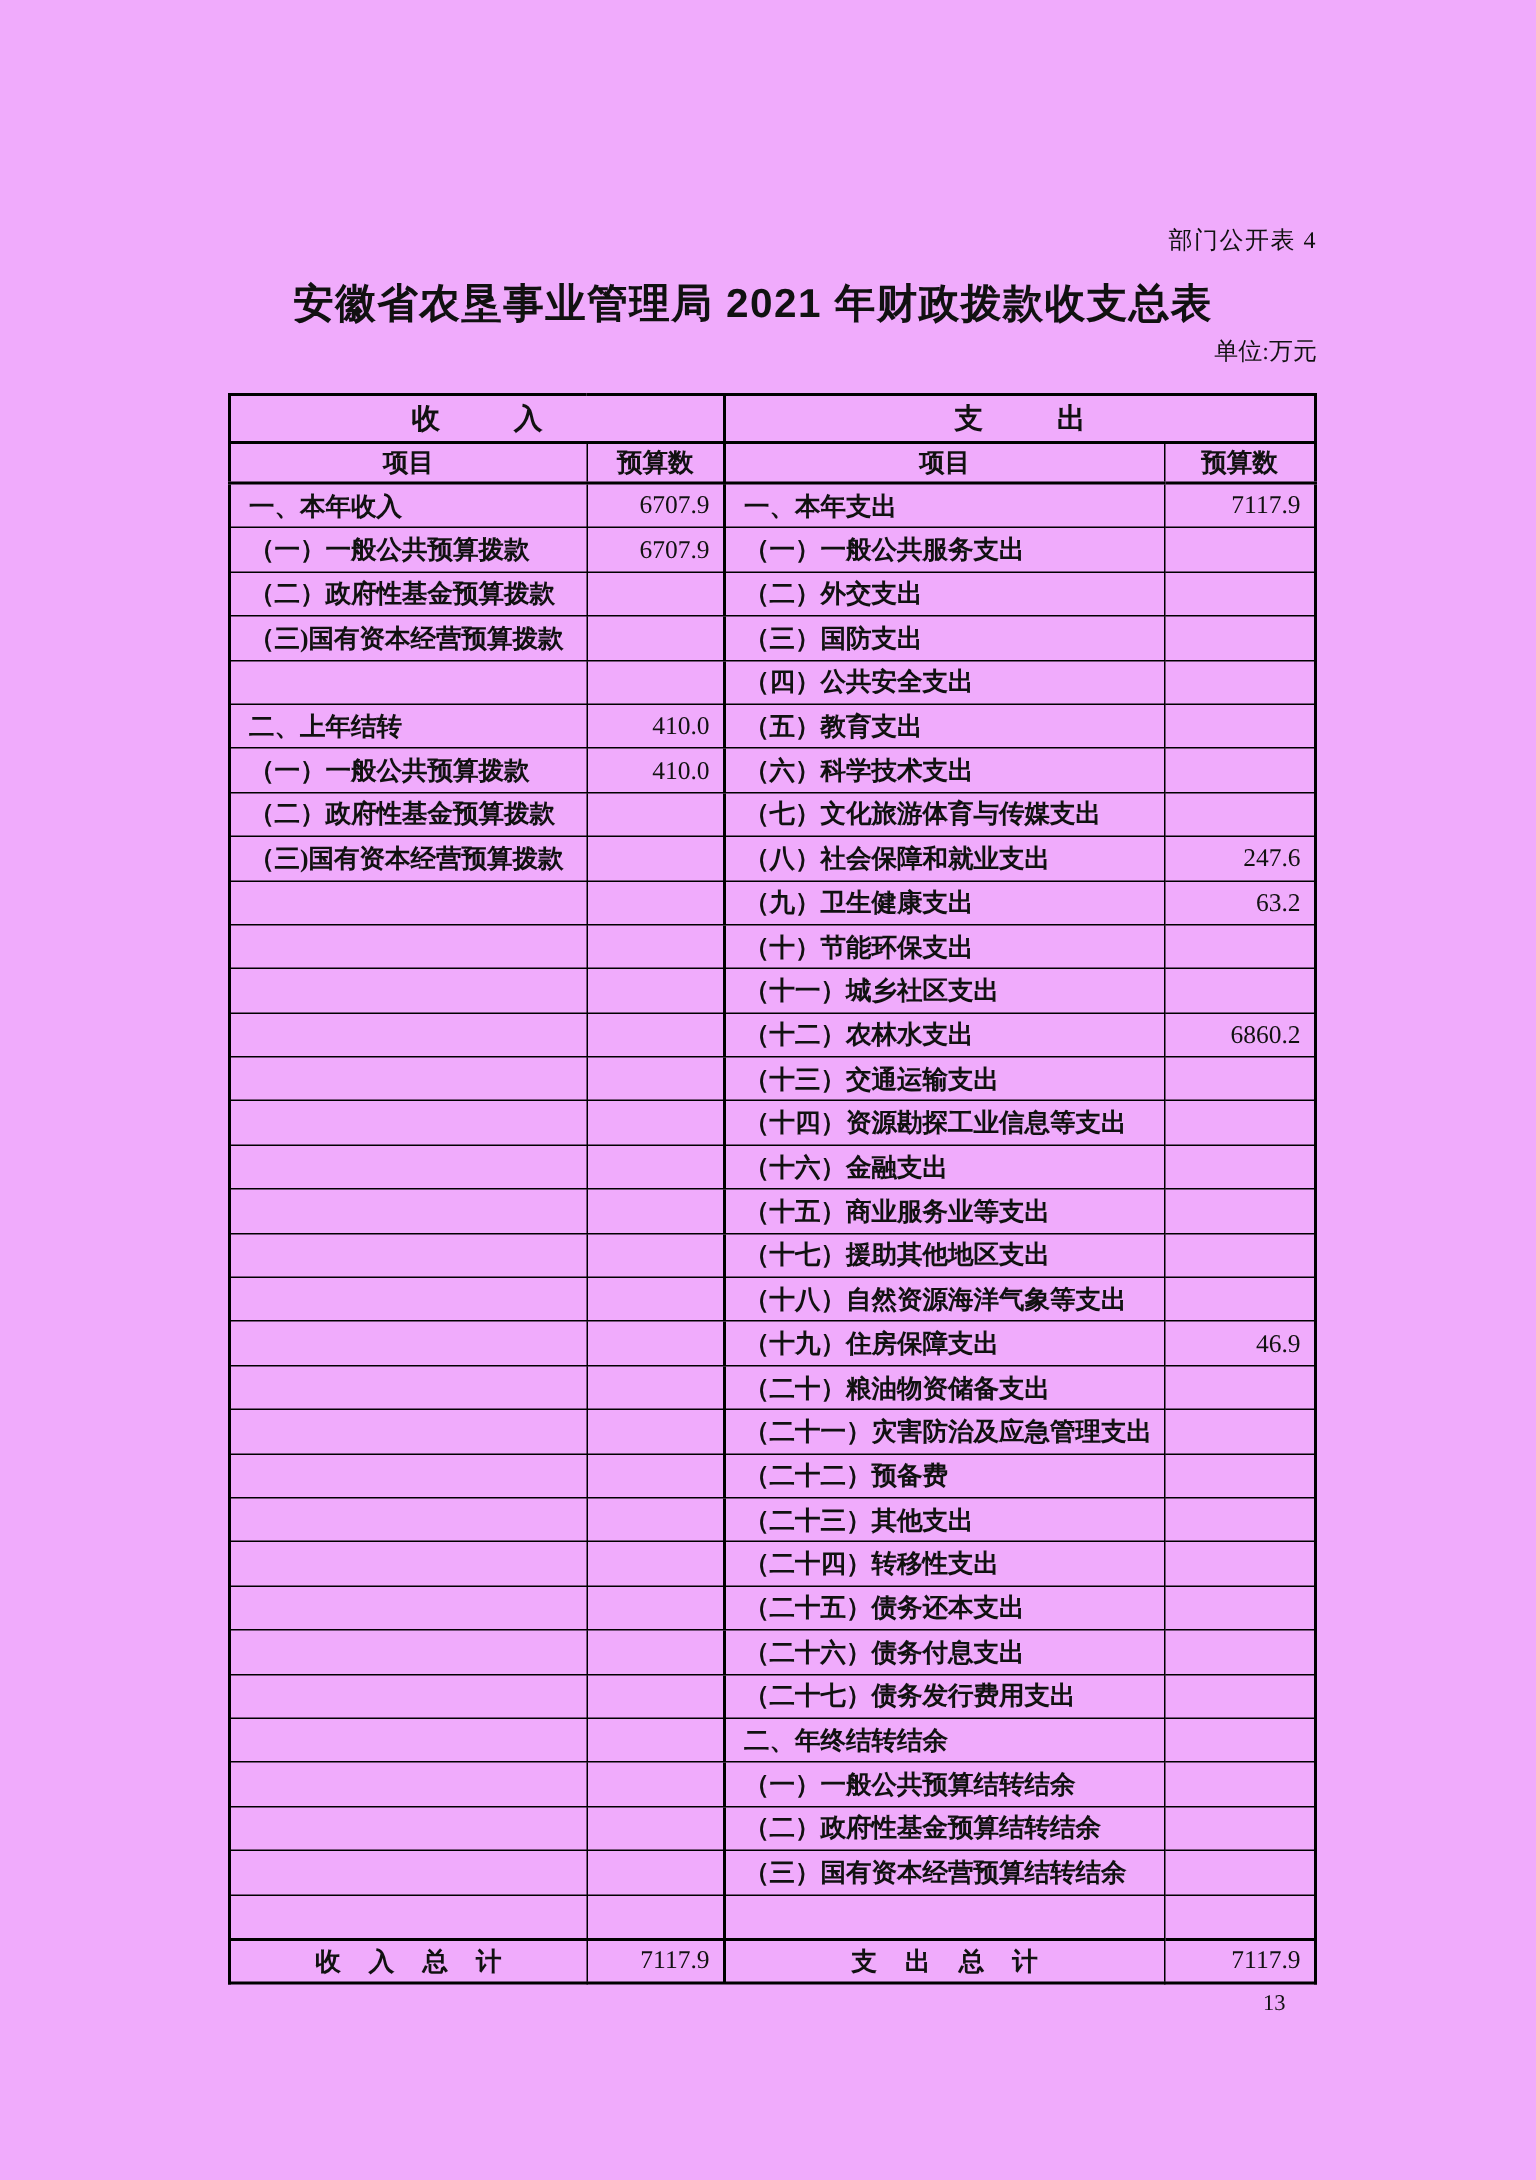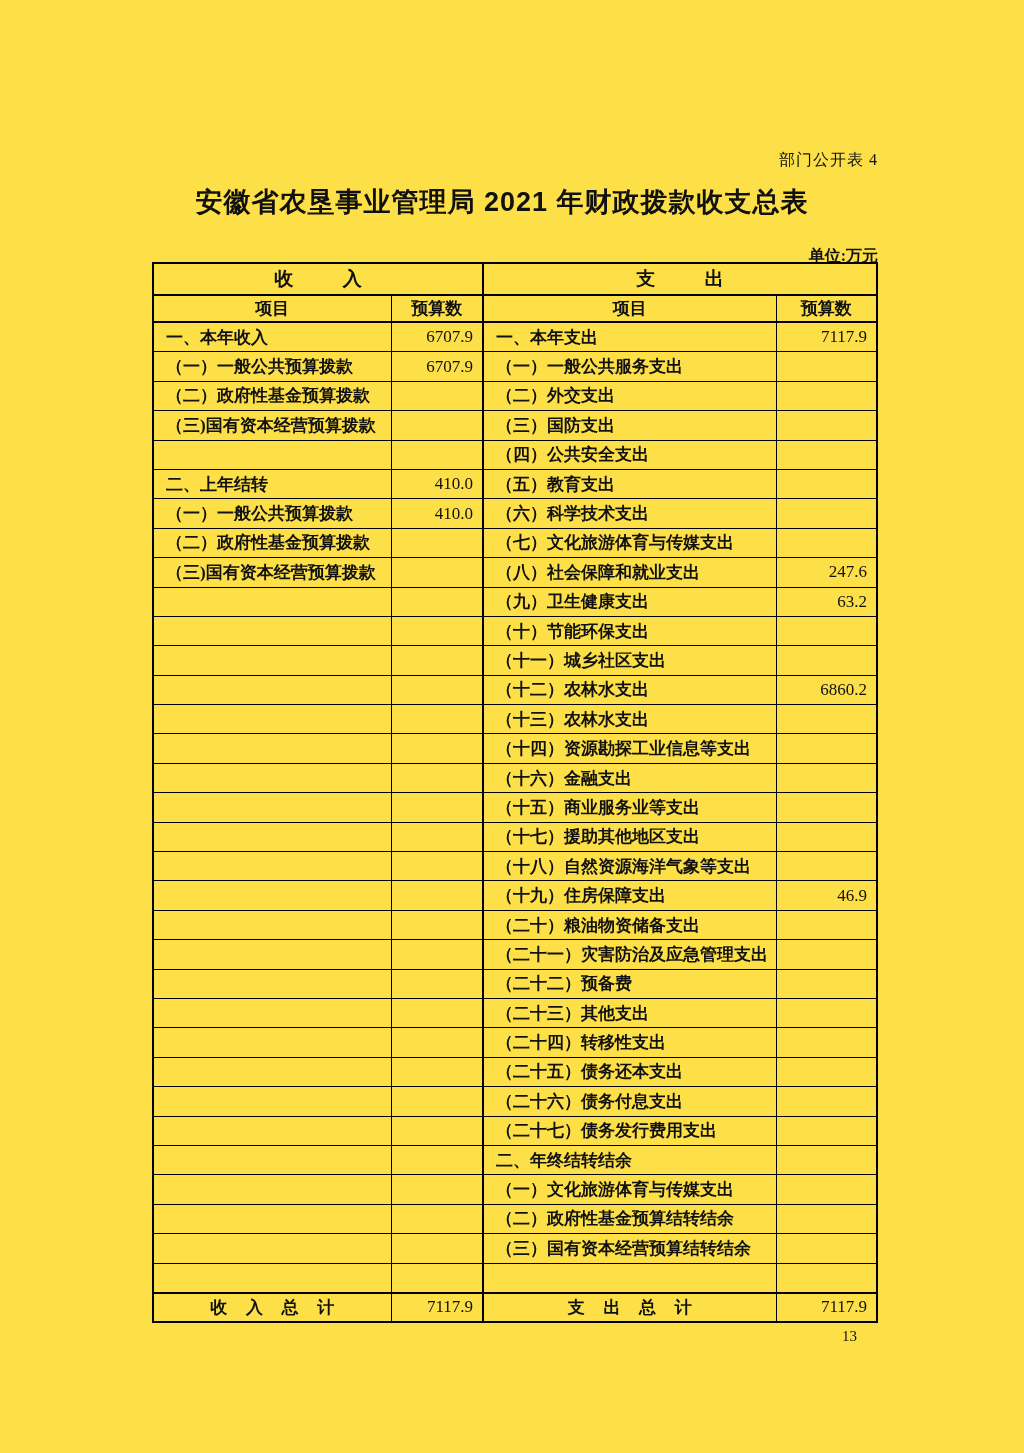--- a/index.html
+++ b/index.html
@@ -1,20 +1,20 @@
 <!DOCTYPE html>
 <html><head>
 <meta charset="utf-8">
 <style>
   html, body { margin: 0; padding: 0; background: #e8e8e8; }
   .page {
     position: relative;
     width: 1024px;
     height: 1453px;
-    background: #fde047;
+    background: #f0abfc;
     margin: 0 auto;
     font-family: "Liberation Serif", "DejaVu Serif", serif;
     color: #111111;
     overflow: hidden;
   }
   .doc-label {
     position: absolute;
     top: 150px;
     right: 146px;
     font-size: 16px;
@@ -26,24 +26,24 @@
     left: 0;
     width: 1004px;
     text-align: center;
     font-size: 27px;
     font-weight: 900;
     letter-spacing: 1px;
     font-family: "Liberation Sans", "DejaVu Sans", sans-serif;
   }
   .unit-label {
     position: absolute;
-    top: 246px;
+    top: 224px;
     right: 146px;
     font-size: 16px;
-    font-weight: 700;
+    font-weight: 400;
   }
   table.budget {
     position: absolute;
     left: 152px;
     top: 262px;
     width: 724px;
     border-collapse: collapse;
     table-layout: fixed;
     border: 2px solid #000;
   }
@@ -210,21 +210,21 @@
         </tr>
         <tr>
           <td class="item"></td>
           <td class="val mid"></td>
           <td class="item">（十二）农林水支出</td>
           <td class="val">6860.2</td>
         </tr>
         <tr>
           <td class="item"></td>
           <td class="val mid"></td>
-          <td class="item">（十三）农林水支出</td>
+          <td class="item">（十三）交通运输支出</td>
           <td class="val"></td>
         </tr>
         <tr>
           <td class="item"></td>
           <td class="val mid"></td>
           <td class="item">（十四）资源勘探工业信息等支出</td>
           <td class="val"></td>
         </tr>
         <tr>
           <td class="item"></td>
@@ -306,21 +306,21 @@
         </tr>
         <tr>
           <td class="item"></td>
           <td class="val mid"></td>
           <td class="item">二、年终结转结余</td>
           <td class="val"></td>
         </tr>
         <tr>
           <td class="item"></td>
           <td class="val mid"></td>
-          <td class="item">（一）文化旅游体育与传媒支出</td>
+          <td class="item">（一）一般公共预算结转结余</td>
           <td class="val"></td>
         </tr>
         <tr>
           <td class="item"></td>
           <td class="val mid"></td>
           <td class="item">（二）政府性基金预算结转结余</td>
           <td class="val"></td>
         </tr>
         <tr>
           <td class="item"></td>

